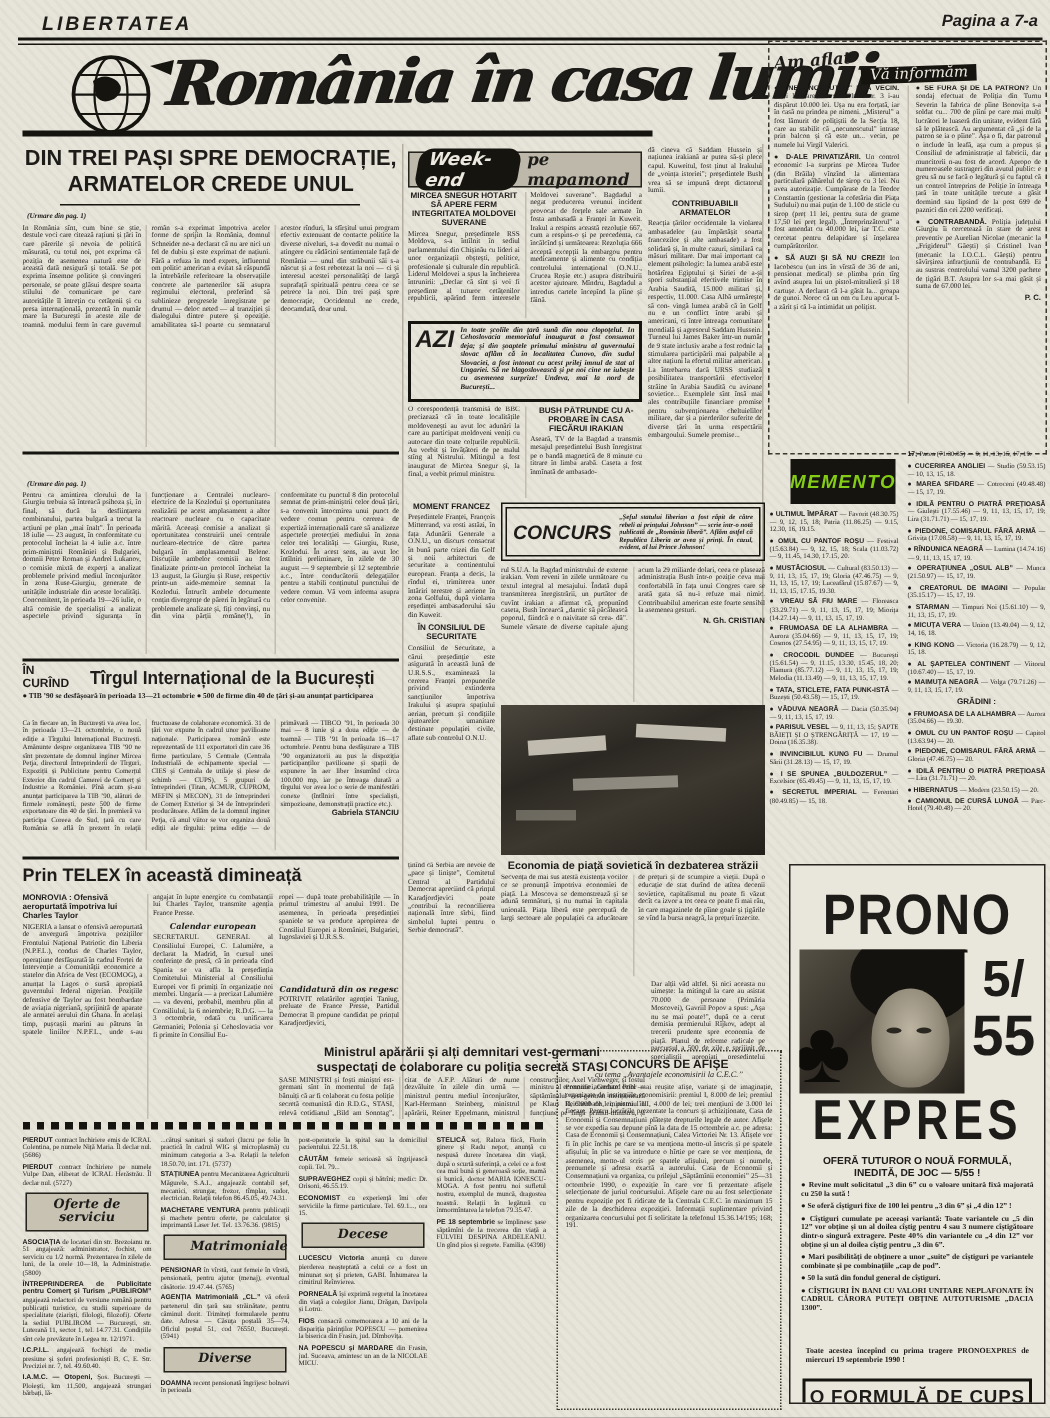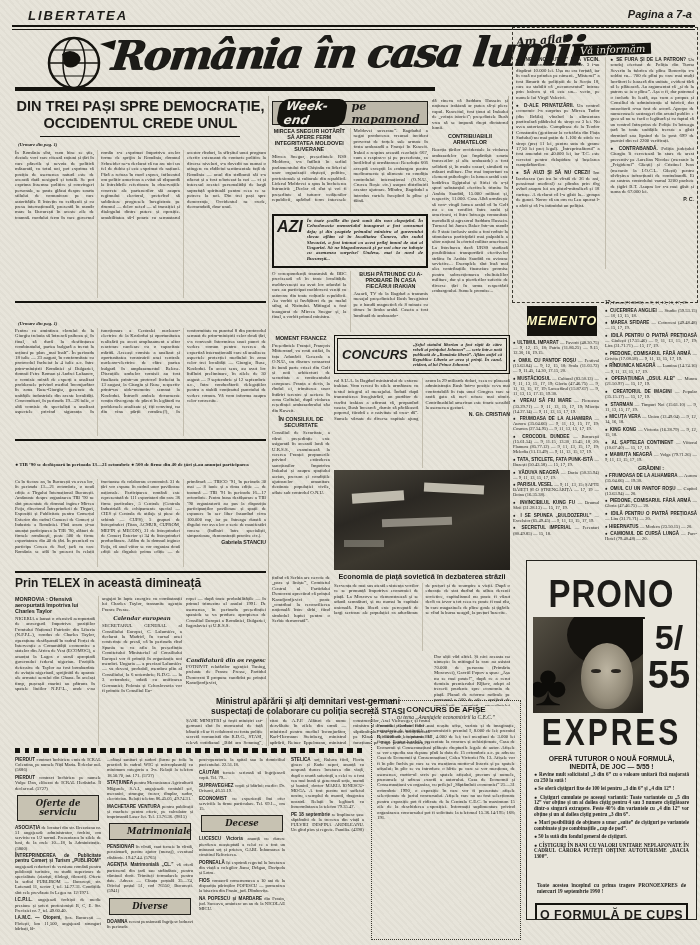--- a/index.html
+++ b/index.html
@@ -72,21 +72,21 @@
             <div class="li"><b>● SE FURĂ ȘI DE LA PATRON? </b><span>Un sondaj efectuat de Poliția din Turnu Severin la fabrica de pîine Bonovița s-a soldat cu... 700 de pîini pe care mai mulți lucrători le luaseră din unitate, evident fără să le plătească. Au argumentat că „și de la patron se ia o pîine”. Așa o fi, dar patronul o include în leafă, așa cum a propus și Consiliul de administrație al fabricii, dar muncitorii n-au fost de acord. Apropo de numeroasele sustrageri din avutul public: e greu să nu se facă o legătură și cu faptul că un control întreprins de Poliție în întreaga țară în toate unitățile trecute a găsit dormind sau lipsind de la post 699 de paznici din cei 2200 verificați.</span></div>
             <div class="li"><b>● CONTRABANDĂ. </b><span>Poliția județului Giurgiu îi cercetează în stare de arest preventiv pe Aurelian Nicolae (mecanic la „Frigiderul” Găești) și Cristinel Ivan (mecanic la I.O.C.L. Găești) pentru săvîrșirea infracțiunii de contrabandă. Ei au sustras controlului vamal 3200 pachete de țigări B.T. Asupra lor s-a mai găsit și suma de 67.000 lei.</span></div>
           </div>
         <div class="sign">P. C.</div>
       </div>
     </div>
   </div>
 
   <div class="abs sans b c" style="left:15px;top:98px;width:251px;font-size:14.5px;line-height:17px;">
     <div>DIN TREI PAȘI SPRE DEMOCRAȚIE,</div>
-    <div>OCCIDENTUL CREDE UNUL</div>
+    <div>ARMATELOR CREDE UNUL</div>
   </div>
   <div class="abs rule1" style="left:40px;top:136px;width:200px;"></div>
   <div class="abs urm" style="left:18px;top:140px;">(Urmare din pag. 1)</div>
   <div class="abs txt cols3" style="left:15px;top:150px;width:251px;height:148px;">
     <span>În România sînt, cum bine se știe, destule voci care citează rațiuni și țări în care părerile și nevoia de politică măsurată, cu totul noi, pot exprima că poziția de asemenea natură este de această dată nesigură și totală. Se pot exprima însemne politice și convingeri personale, se poate glăsui despre soarta stilului de comunicare pe care autoritățile îl întrețin cu cetățenii și cu presa internațională, prezentă în număr mare la București în aceste zile de toamnă.</span> <span>modului ferm în care guvernul român s-a exprimat împotriva acelor forme de sprijin la România, domnul Schneider ne-a declarat că nu are nici un fel de dubiu și este exprimat de națiuni. Fără a refuza în mod expres, influentul om politic american a evitat să răspundă la întrebările referitoare la observațiile concrete ale partenerilor săi asupra regimului electoral, preferînd să sublinieze progresele înregistrate pe drumul — deloc neted — al tranziției și dialogului dintre putere și opoziție.</span> <span>amabilitatea să-l poarte cu semnatarul acestor rînduri, la sfîrșitul unui program efectiv extenuant de contacte politice la diverse niveluri, s-a dovedit nu numai o atingere cu rădăcini sentimentale față de România — unul din străbunii săi s-a născut și a fost rebotezat la noi — ci și interesul acestei personalități de largă suprafață spirituală pentru ceea ce se petrece la noi. Din trei pași spre democrație, Occidentul ne crede, deocamdată, doar unul.</span>
   </div>
 
   <div class="abs vline" style="left:268px;top:96px;height:650px;"></div>
   <div class="abs vline" style="left:508px;top:96px;height:460px;"></div>
 
@@ -138,20 +138,24 @@
     <div class="photo-mark" style="left:10px;top:70px;width:40px;height:7px;opacity:.35;"></div>
   </div>
 
   <div class="abs rule2" style="left:15px;top:301px;width:251px;"></div>
   <div class="abs urm" style="left:18px;top:319px;">(Urmare din pag. 1)</div>
   <div class="abs txt cols3" style="left:15px;top:328px;width:251px;height:108px;">
     <span>Pentru ca amintirea clorului de la Giurgiu trebuia să întreacă psihoza și, în final, să ducă la desființarea combinatului, partea bulgară a trecut la acțiuni pe plan „mai înalt”. În perioada 18 iulie — 23 august, în conformitate cu protocolul încheiat la 4 iulie a.c. între prim-miniștrii României și Bulgariei, domnii Petre Roman și Andrei Lukanov, o comisie mixtă de experți a analizat problemele privind mediul înconjurător în zona Ruse-Giurgiu, generate de unitățile industriale din aceste localități. Concomitent, în perioada 19—26 iulie, o altă comisie de</span> <span>specialiști a analizat aspectele privind siguranța în funcționare a Centralei nuclearo-electrice de la Kozlodui și oportunitatea realizării pe acest amplasament a altor reactoare nucleare cu o capacitate mărită. Aceeași comisie a analizat și oportunitatea construirii unei centrale nuclearo-electrice de către partea bulgară în amplasamentul Belene. Discuțiile ambelor comisii au fost finalizate printr-un protocol încheiat la 13 august, la Giurgiu și Ruse, respectiv printr-un aide-memoire semnat la Kozlodui. Întrucît ambele documente conțin divergențe de păreri în legătură cu problemele analizate și, fiți convinși,</span> <span>nu din vina părții române(!), în conformitate cu punctul 8 din protocolul semnat de prim-miniștrii celor două țări, s-a convenit întocmirea unui punct de vedere comun pentru cererea de expertiză internațională care să analizeze aspectele protecției mediului în zona celor trei localități — Giurgiu, Ruse, Kozlodui. În acest sens, au avut loc întîlniri preliminare, în zilele de 30 august — 9 septembrie și 12 septembrie a.c., între conducătorii delegațiilor pentru a stabili conținutul punctului de vedere comun. Vă vom informa asupra celor convenite.</span>
   </div>
 
   <div class="abs rule2" style="left:15px;top:439px;width:251px;"></div>
+  <div class="abs" style="left:15px;top:443px;width:251px;display:flex;align-items:center;gap:5px;">
+    <span class="sans b" style="font-size:8px;width:42px;line-height:8.5px;">ÎN CURÎND</span>
+    <span class="sans b nw" style="font-size:12.5px;transform:scaleX(.92);transform-origin:left;">Tîrgul Internațional de la București</span>
+  </div>
   <div class="abs txt b" style="left:15px;top:462px;width:251px;height:14px;font-size:5px;">● TIB ’90 se desfășoară în perioada 13—21 octombrie ● 500 de firme din 40 de țări și-au anunțat participarea</div>
   <div class="abs txt cols3" style="left:15px;top:479px;width:251px;height:88px;font-size:4.6px;">
     <span>Ca în fiecare an, în București va avea loc, în perioada 13—21 octombrie, o nouă ediție a Tîrgului Internațional București. Amănunte despre organizarea TIB ’90 ne sînt prezentate de domnul inginer Mircea Petja, directorul Întreprinderii de Tîrguri, Expoziții și Publicitate pentru Comerțul Exterior din cadrul Camerei de Comerț și Industrie a României. Pînă acum și-au anunțat participarea la TIB ’90, alături de firmele românești, peste 500 de firme exportatoare din 40 de țări. În premieră va participa Coreea de Sud, țară cu care</span> <span>România se află în prezent în relații fructuoase de colaborare economică. 31 de țări vor expune în cadrul unor pavilioane naționale. Participarea română este reprezentată de 111 exportatori din care 36 firme particulare, 5 Centrale (Centrala Industrială de echipamente special — CIES și Centrala de utilaje și piese de schimb — CUPS), 5 grupuri de întreprinderi (Titan, ACMUR, CUPROM, MEFIN și MECON), 31 de întreprinderi de Comerț Exterior și 34 de întreprinderi producătoare. Aflăm de la domnul inginer</span> <span>Petja, că anul viitor se vor organiza două ediții ale tîrgului: prima ediție — de primăvară — TIBCO ’91, în perioada 30 mai — 8 iunie și a doua ediție — de toamnă — TIB ’91 în perioada 16—17 octombrie. Pentru buna desfășurare a TIB ’90 organizatorii au pus la dispoziția participanților pavilioane și spații de expunere în aer liber însumînd circa 100.000 mp, iar pe întreaga durată a tîrgului vor avea loc o serie de manifestări conexe (întîlniri între specialiști, simpozioane, demonstrații practice etc.).</span>
     <div class="sign">Gabriela STANCIU</div>
   </div>
 
   <div class="abs rule2" style="left:15px;top:571px;width:251px;"></div>
   <div class="abs sans b nw" style="left:15px;top:576px;font-size:12px;">Prin TELEX în această dimineață</div>
   <div class="abs txt cols2" style="left:15px;top:596px;width:167px;height:150px;">
     <div class="subhead" style="margin-top:0;text-align:left;">MONROVIA : Ofensivă aeropurtată împotriva lui Charles Taylor</div>
@@ -172,21 +176,21 @@
   </div>
   <div class="abs txt cols3" style="left:186px;top:718px;width:244px;height:28px;">ȘASE MINIȘTRI și foști miniștri est-germani sînt în momentul de față bănuiți că ar fi colaborat cu fosta poliție secretă comunistă din R.D.G., STASI, relevă cotidianul „Bild am Sonntag”, citat de A.F.P. Alături de nume dezvăluite în zilele din urmă — ministrul pentru mediul înconjurător, Karl-Hermann Steinberg, ministrul apărării, Reiner Eppelmann, ministrul construcțiilor, Axel Viehweger, și fostul ministru al economiei, Gerhard Pohl — săptămînalul vest-german menționează pe Klaus Reichenbach, ministru în funcțiune pe lîngă primul-ministru, și fostul ministru pentru cercetare, Klaus Terpe.</div>
 
   <div class="abs sans b c nw" style="left:334px;top:572px;width:176px;font-size:7.2px;">Economia de piață sovietică în dezbaterea străzii</div>
   <div class="abs txt cols2" style="left:334px;top:583px;width:176px;height:68px;">Secvența de mai sus atestă existența vocilor ce se pronunță împotriva economiei de piață. La Moscova se demonstrează și se adună semnături, și nu numai în capitala unională. Piața liberă este percepută de largi sectoare ale populației ca aducătoare de prețuri și de scumpire a vieții. După o educație de stat durînd de atîtea decenii sovietice, capitalismul nu poate fi văzut decît ca izvor a tot ceea ce poate fi mai rău, în care magazinele de pîine goale și țigările se vînd la bursa neagră, la prețuri înzecite.</div>
   <div class="abs txt" style="left:434px;top:654px;width:76px;height:52px;">
     <span>Dar alții văd altfel. Și nici aceasta nu uimește: la mitingul la care au asistat 70.000 de persoane (Primăria Moscovei), Gavriil Popov a spus: „Așa nu se mai poate!”, după ce a cerut demisia premierului Rîjkov, adept al trecerii prudente spre economia de piață. Planul de reforme radicale pe parcursul a 500 de zile e sprijinit de specialiștii apropiați președintelui Rusiei. Ei susțin în liniile generale varianta Elțîn, iar mulți purtau banderole cu numele liderului: „Mai bine astăzi o reformă, decît mîine”. Este tot mai evident că schimbarea are loc.</span>
     
   </div>
 
-  <div class="abs" style="left:527px;top:306px;width:70px;height:30px;background:#15140f;color:#fef9c3;display:flex;align-items:center;justify-content:center;font-family:'Liberation Sans',sans-serif;font-weight:bold;font-style:italic;font-size:12.5px;letter-spacing:1px;">MEMENTO</div>
+  <div class="abs" style="left:527px;top:306px;width:70px;height:30px;background:#15140f;color:#84cc16;display:flex;align-items:center;justify-content:center;font-family:'Liberation Sans',sans-serif;font-weight:bold;font-style:italic;font-size:12.5px;letter-spacing:1px;">MEMENTO</div>
   <div class="abs txt" style="left:513px;top:340px;width:86px;height:216px;font-size:4.55px;line-height:5.1px;">
       <div class="li"><b>● ULTIMUL ÎMPĂRAT </b><span>— Favorit (48.30.75) — 9, 12, 15, 18; Patria (11.86.25) — 9.15, 12.30, 16, 19.15.</span></div>
       <div class="li"><b>● OMUL CU PANTOF ROȘU </b><span>— Festival (15.63.84) — 9, 12, 15, 18; Scala (11.03.72) — 9, 11.45, 14.30, 17.15, 20.</span></div>
       <div class="li"><b>● MUSTĂCIOSUL </b><span>— Cultural (83.50.13) — 9, 11, 13, 15, 17, 19; Gloria (47.46.75) — 9, 11, 13, 15, 17, 19; Luceafărul (15.87.67) — 9, 11, 13, 15, 17.15, 19.30.</span></div>
       <div class="li"><b>● VREAU SĂ FIU MARE </b><span>— Floreasca (33.29.71) — 9, 11, 13, 15, 17, 19; Miorița (14.27.14) — 9, 11, 13, 15, 17, 19.</span></div>
       <div class="li"><b>● FRUMOASA DE LA ALHAMBRA </b><span>— Aurora (35.04.66) — 9, 11, 13, 15, 17, 19; Cosmos (27.54.95) — 9, 11, 13, 15, 17, 19.</span></div>
       <div class="li"><b>● CROCODIL DUNDEE </b><span>— București (15.61.54) — 9, 11.15, 13.30, 15.45, 18, 20; Flamura (85.77.12) — 9, 11, 13, 15, 17, 19; Melodia (11.13.49) — 9, 11, 13, 15, 17, 19.</span></div>
       <div class="li"><b>● TATA, STICLETE, FATA PUNK-ISTĂ </b><span>— Buzești (50.43.58) — 15, 17, 19.</span></div>
       <div class="li"><b>● VĂDUVA NEAGRĂ </b><span>— Dacia (50.35.94) — 9, 11, 13, 15, 17, 19.</span></div>
       <div class="li"><b>● PARISUL VESEL </b><span>— 9, 11, 13, 15; ȘAPTE BĂIEȚI ȘI O ȘTRENGĂRIȚĂ — 17, 19 — Doina (16.35.38).</span></div>
@@ -214,21 +218,21 @@
     <div>
         <div class="li"><b>● FRUMOASA DE LA ALHAMBRA </b><span>— Aurora (35.04.66) — 19.30.</span></div>
         <div class="li"><b>● OMUL CU UN PANTOF ROȘU </b><span>— Capitol (13.63.94) — 20.</span></div>
         <div class="li"><b>● PIEDONE, COMISARUL FĂRĂ ARMĂ </b><span>— Gloria (47.46.75) — 20.</span></div>
         <div class="li"><b>● IDILĂ PENTRU O PIATRĂ PREȚIOASĂ </b><span>— Lira (31.71.71) — 20.</span></div>
         <div class="li"><b>● HIBERNATUS </b><span>— Modern (23.50.15) — 20.</span></div>
         <div class="li"><b>● CAMIONUL DE CURSĂ LUNGĂ </b><span>— Parc-Hotel (79.40.48) — 20.</span></div>
       </div>
   </div>
 
-  <div class="abs" style="left:526px;top:560px;width:171px;height:360px;border:1px solid #24231e;background:#e9e6dc;box-sizing:border-box;overflow:hidden;">
+  <div class="abs" style="left:526px;top:576px;width:171px;height:360px;border:1px solid #24231e;background:#e9e6dc;box-sizing:border-box;overflow:hidden;">
     <div class="sans b c" style="font-size:33px;letter-spacing:1px;transform:scaleY(1.15);margin-top:14px;">PRONO</div>
 
     <div class="abs" style="left:6px;top:56px;width:112px;height:96px;background:linear-gradient(135deg,#555044 0%,#302c25 45%,#474236 75%,#211e19 100%);overflow:hidden;">
       <div class="abs" style="left:34px;top:-14px;width:84px;height:64px;background:#14120e;border-radius:50%;"></div>
       <div class="abs" style="left:48px;top:26px;width:52px;height:66px;background:radial-gradient(ellipse at 50% 42%,#bdb5a2 0%,#948c7a 55%,#5c564a 100%);border-radius:50% 50% 46% 46%;"></div>
       <div class="abs" style="left:58px;top:52px;width:10px;height:4px;background:#2a2620;border-radius:50%;"></div>
       <div class="abs" style="left:78px;top:52px;width:10px;height:4px;background:#2a2620;border-radius:50%;"></div>
       <div style="position:absolute;left:-4px;top:40px;font-size:58px;line-height:58px;color:#0d0c09;">♣</div>
     </div>
     <div class="abs sans b" style="left:116px;top:58px;width:52px;height:96px;background:#e9e6dc;text-align:center;">

